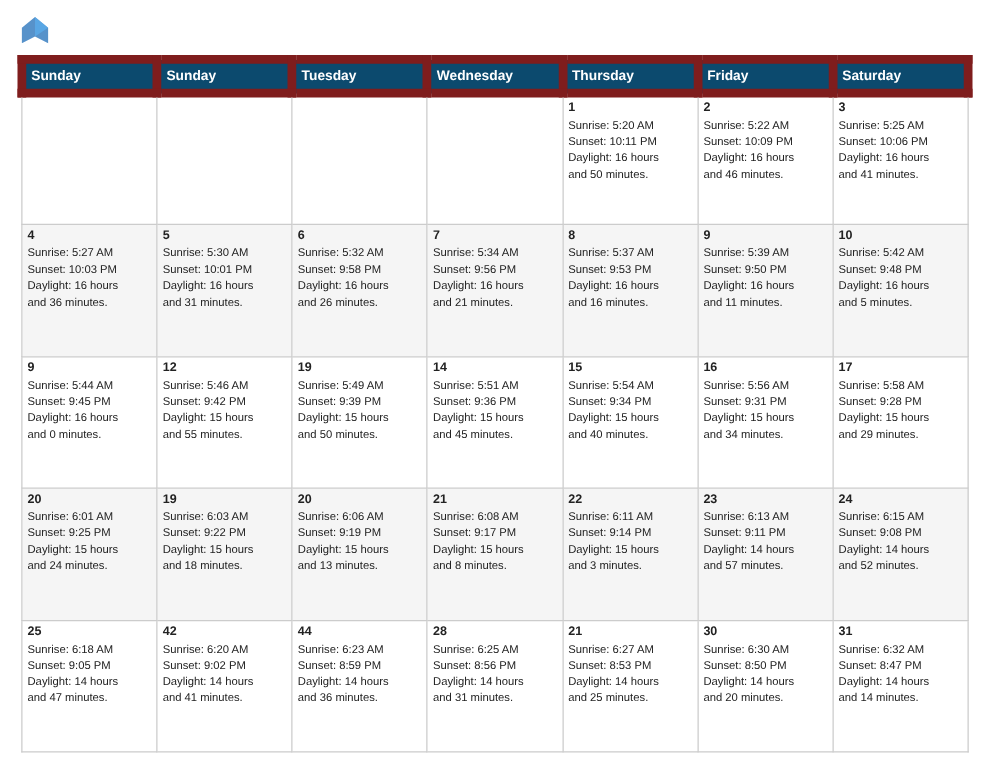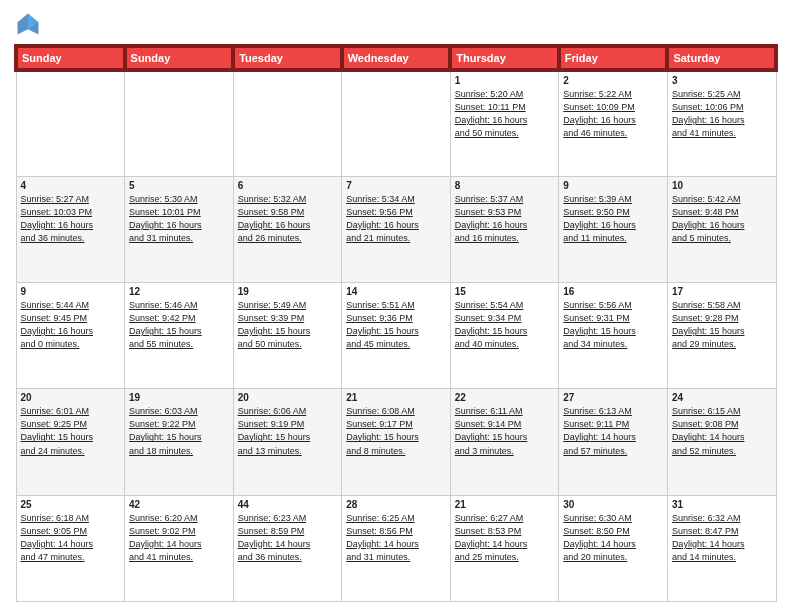--- a/index.html
+++ b/index.html
@@ -61,27 +61,27 @@
       color: #444;
     }
     .calendar {
       flex: 1;
       border: 1px solid #ccc;
       border-collapse: collapse;
       width: 100%;
       table-layout: fixed;
     }
     .calendar th {
-      background: #ef4444;
+      background: #0c4a6e;
       color: #fff;
       font-size: 11px;
       font-weight: bold;
       padding: 4px 4px;
       text-align: left;
-      border: 4px solid #7f1d1d;
+      border: 7px solid #7f1d1d;
     }
     .calendar td {
       border: 1px solid #ccc;
       vertical-align: top;
       padding: 3px 4px;
       font-size: 9.5px;
       color: #222;
       background: #fff;
       height: 88px;
     }
@@ -91,21 +91,20 @@
     .day-num {
       font-weight: bold;
       font-size: 10px;
       display: block;
       margin-bottom: 2px;
     }
     .day-info {
       font-size: 9px;
       color: #222;
       line-height: 1.45;
-      text-decoration: underline;
     }
     .empty {
       background: #fff !important;
     }
   </style>
 </head>
 <body>
 
 <div class="page">
   <div class="header">
@@ -231,21 +230,21 @@
           </td>
           <td>
             <span class="day-num">21</span>
             <div class="day-info">Sunrise: 6:08 AM<br>Sunset: 9:17 PM<br>Daylight: 15 hours<br>and 8 minutes.</div>
           </td>
           <td>
             <span class="day-num">22</span>
             <div class="day-info">Sunrise: 6:11 AM<br>Sunset: 9:14 PM<br>Daylight: 15 hours<br>and 3 minutes.</div>
           </td>
           <td>
-            <span class="day-num">27</span>
+            <span class="day-num">23</span>
             <div class="day-info">Sunrise: 6:13 AM<br>Sunset: 9:11 PM<br>Daylight: 14 hours<br>and 57 minutes.</div>
           </td>
           <td>
             <span class="day-num">24</span>
             <div class="day-info">Sunrise: 6:15 AM<br>Sunset: 9:08 PM<br>Daylight: 14 hours<br>and 52 minutes.</div>
           </td>
         </tr>
         <tr>
           <td>
             <span class="day-num">25</span>

